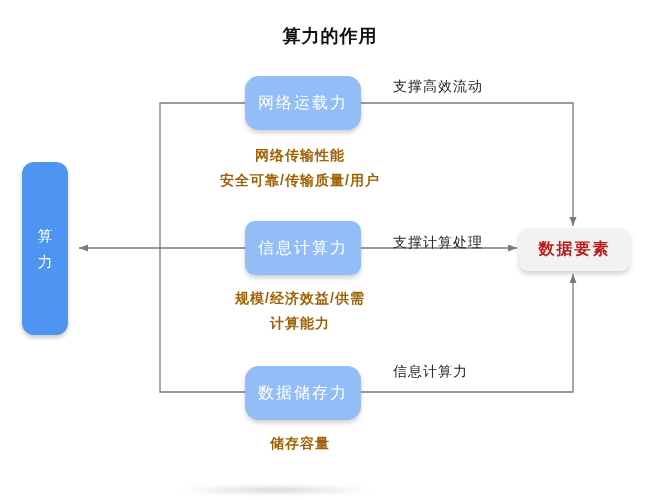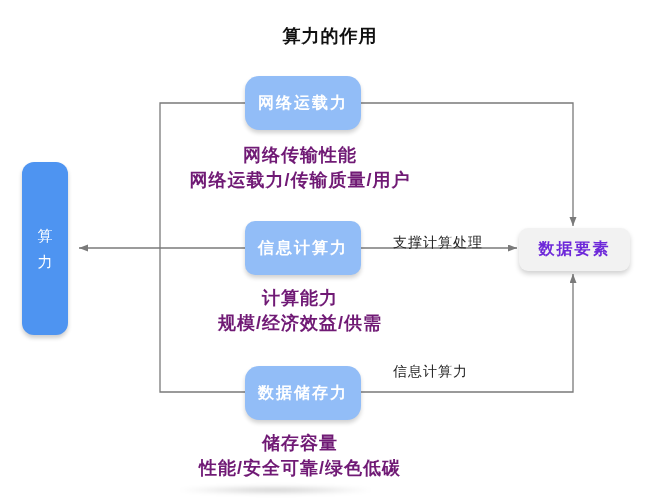--- a/index.html
+++ b/index.html
@@ -15,47 +15,47 @@
   .canvas{position:relative;width:667px;height:500px;background:#fff;overflow:hidden;padding-left:36px;}
 
   .title{position:absolute;left:0;top:24px;width:660px;text-align:center;
          font-size:18px;font-weight:bold;color:#111;letter-spacing:1px;}
 
   .connectors{position:absolute;left:0;top:0;width:667px;height:500px;pointer-events:none;}
 
   .cap-box{position:absolute;left:245px;width:116px;height:54px;
            background:var(--c-light-blue);border-radius:14px;
            display:flex;align-items:center;justify-content:center;
-           color:#fff;font-size:16px;font-weight:bold;letter-spacing:2px;
+           color:#fff;font-size:16px;font-weight:normal;letter-spacing:2px;
            box-shadow:0 3px 4px rgba(0,0,0,0.18);}
   .cap-box.b1{top:76px;}
   .cap-box.b2{top:221px;border-radius:10px;}
   .cap-box.b3{top:366px;}
 
   .source-box{position:absolute;left:22px;top:162px;width:46px;height:173px;
               background:var(--c-dark-blue);border-radius:12px;
               display:flex;align-items:center;justify-content:center;
               box-shadow:0 3px 4px rgba(0,0,0,0.2);}
   .source-box .vtext{width:17px;color:#fff;font-size:15px;font-weight:500;
                      line-height:1.7;word-break:break-all;text-align:center;}
 
   .target-box{position:absolute;left:519px;top:228px;width:111px;height:43px;
               background:var(--c-gray-box);border-radius:9px;
               display:flex;align-items:center;justify-content:center;
-              font-size:16px;font-weight:bold;color:#6d28d9;letter-spacing:2px;
+              font-size:16px;font-weight:bold;color:#b91c1c;letter-spacing:2px;
               box-shadow:0 3px 5px rgba(0,0,0,0.18);}
 
   .arrow-label{position:absolute;left:393px;font-size:14px;font-weight:500;color:#222;
                letter-spacing:1px;white-space:nowrap;}
   .arrow-label.l1{top:78px;}
   .arrow-label.l2{top:222px;margin-top:12px;}
   .arrow-label.l3{top:363px;}
 
   .desc{position:absolute;left:150px;width:300px;text-align:center;
-        font-size:18px;font-weight:600;color:#701a75;line-height:25px;letter-spacing:1px;}
+        font-size:14px;font-weight:600;color:#a16207;line-height:25px;letter-spacing:1px;}
   .desc.d1{top:143px;}
   .desc.d2{top:286px;}
   .desc.d3{top:431px;}
 
   .bottom-shadow{position:absolute;left:178px;top:486px;width:195px;height:8px;
                  border-radius:50%;
                  background:radial-gradient(ellipse at center, rgba(0,0,0,0.22) 0%, rgba(0,0,0,0) 72%);
                  filter:blur(2px);}
 </style>
 </head>
@@ -94,31 +94,31 @@
     <span>信息计算力</span>
   </div>
   <div class="cap-box b3">
     <span>数据储存力</span>
   </div>
 
   <div class="target-box">
     <span>数据要素</span>
   </div>
 
+  <div class="arrow-label l1">支撑高效流动</div>
   <div class="arrow-label l2">支撑计算处理</div>
   <div class="arrow-label l3">信息计算力</div>
 
   <div class="desc d1">
     <div>网络传输性能</div>
-    <div>网络运载力/传输质量/用户</div>
+    <div>安全可靠/传输质量/用户</div>
   </div>
   <div class="desc d2">
+    <div>规模/经济效益/供需</div>
     <div>计算能力</div>
-    <div>规模/经济效益/供需</div>
   </div>
   <div class="desc d3">
     <div>储存容量</div>
-    <div>性能/安全可靠/绿色低碳</div>
   </div>
 
   <div class="bottom-shadow"></div>
 
 </div>
 
 </body></html>

